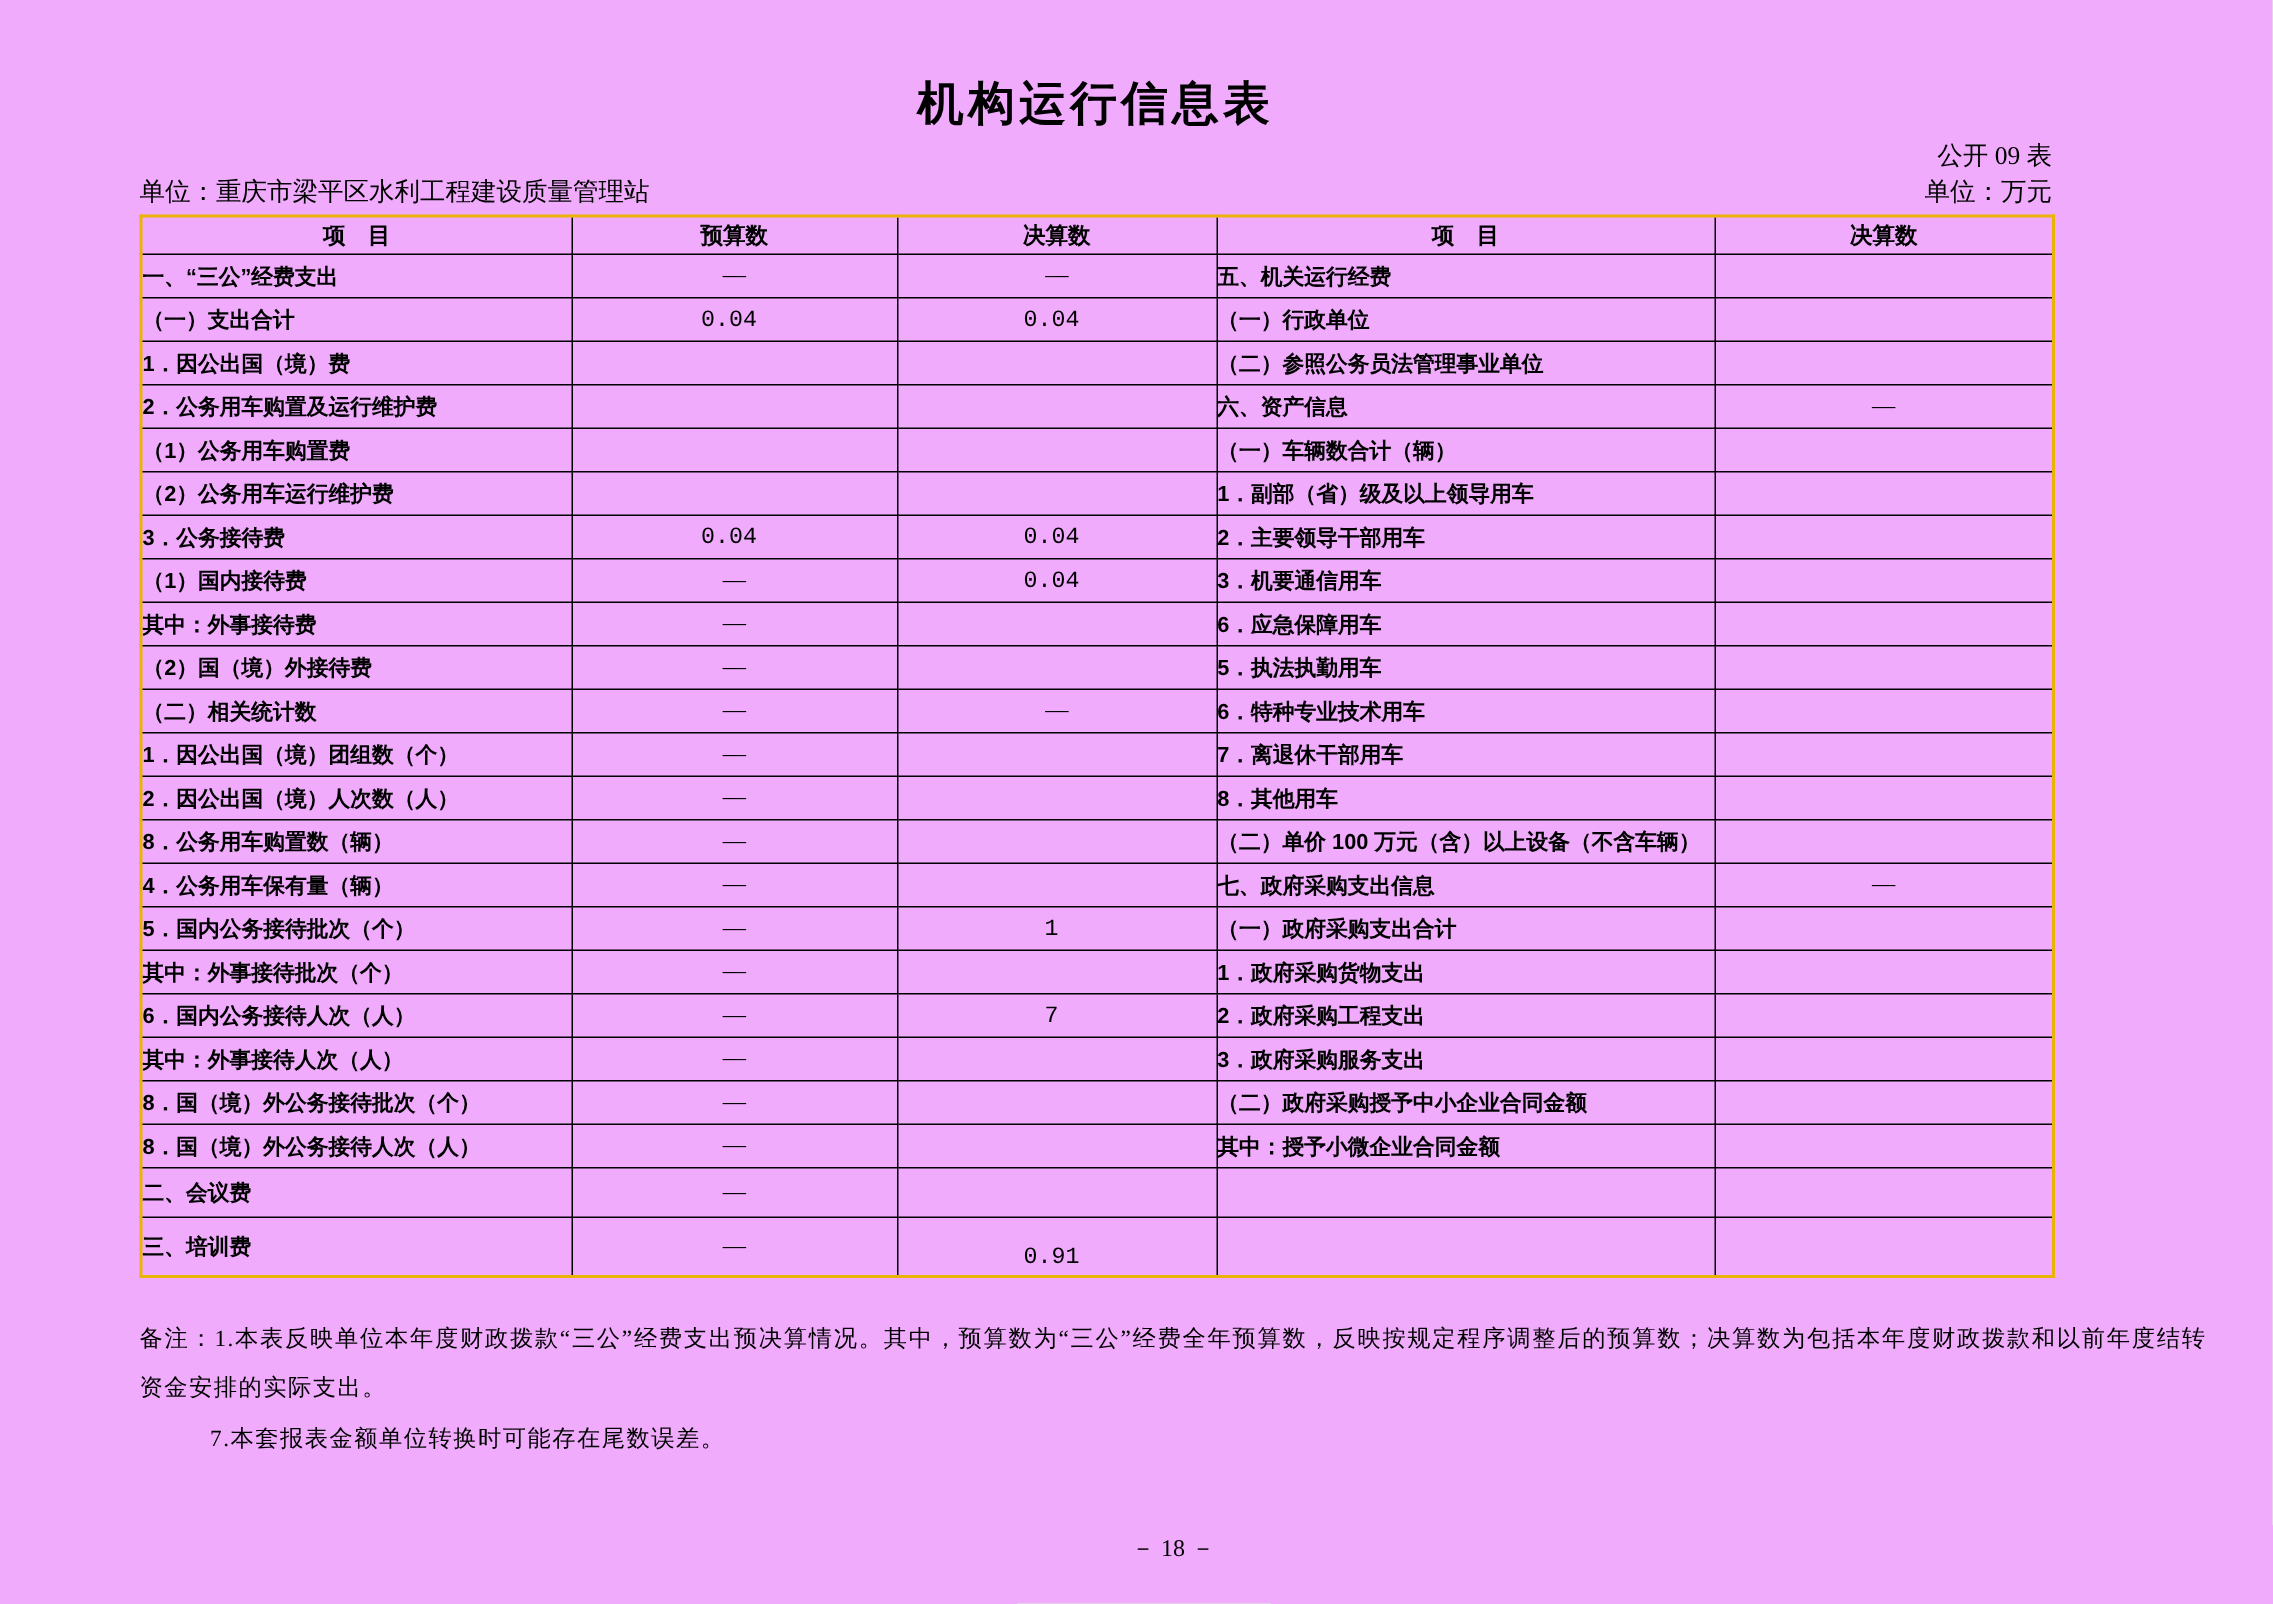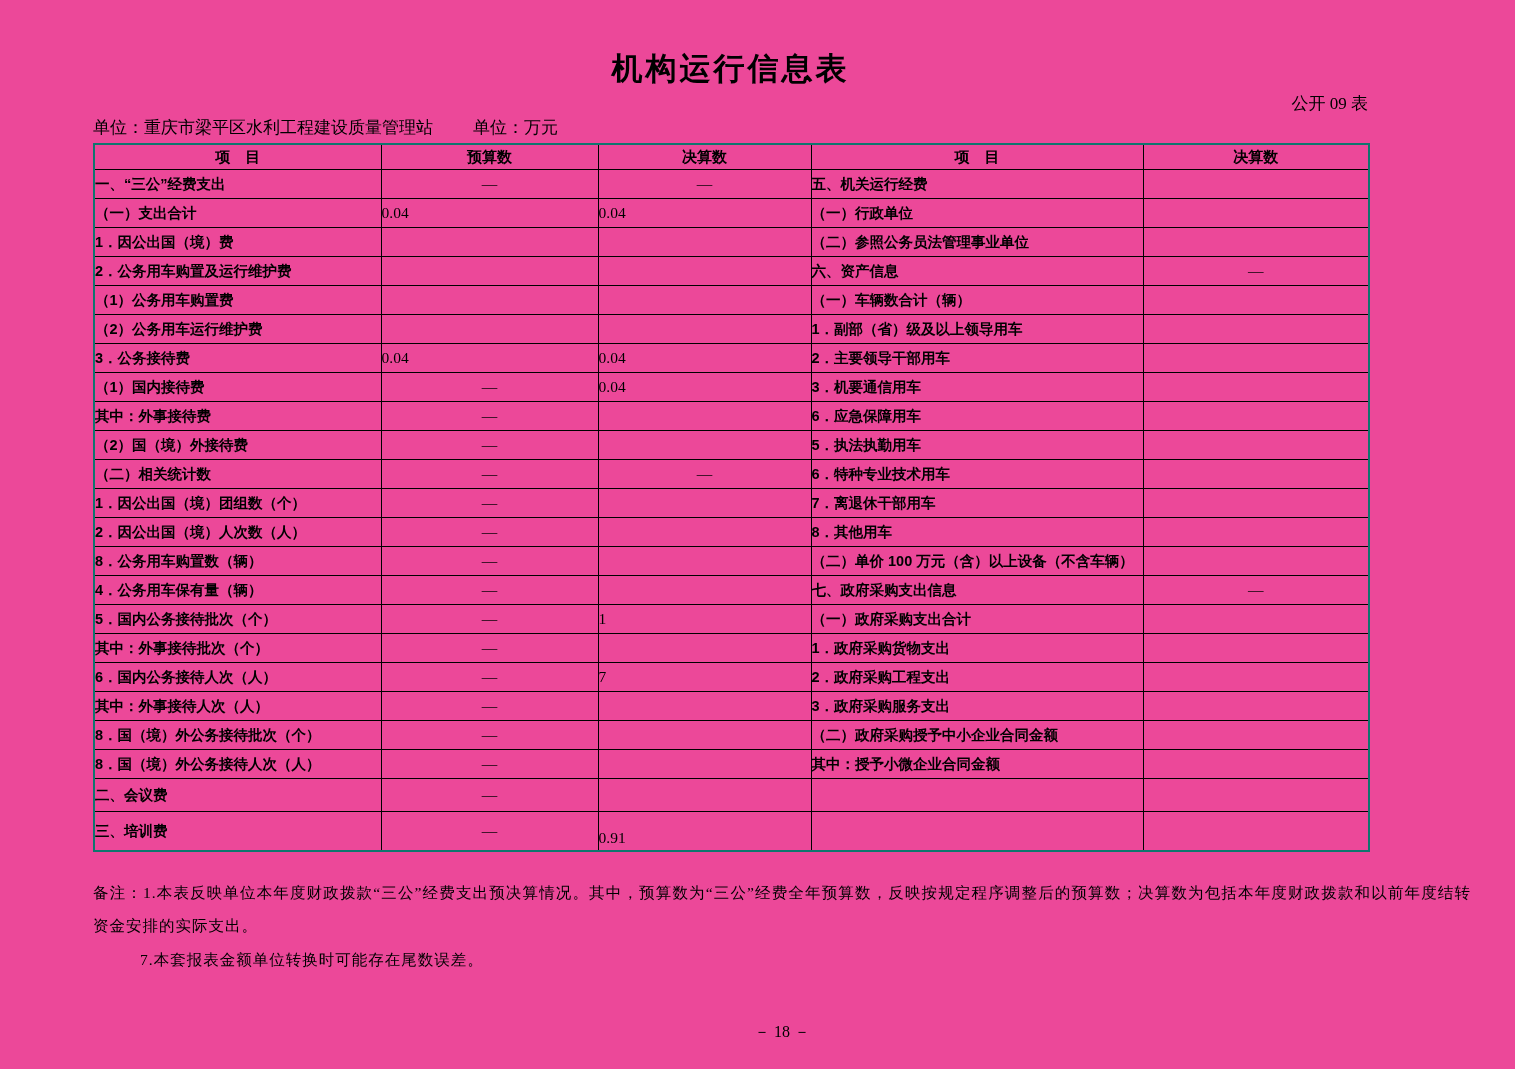--- a/index.html
+++ b/index.html
@@ -1,20 +1,20 @@
 <!DOCTYPE html>
 <html><head>
 <meta charset="utf-8">
 <style>
   html, body { margin: 0; padding: 0; background: #e8e8e8; }
   .page {
     position: relative;
     width: 1515px;
     height: 1069px;
-    background: #ec4899;
+    background: #f0abfc;
     font-family: "Liberation Sans", sans-serif;
     color: #000;
     overflow: hidden;
   }
   .doc-title {
     position: absolute;
     top: 48px; left: 93px; width: 1275px;
     text-align: center;
     font-size: 31px;
     font-weight: bold;
@@ -24,31 +24,31 @@
     position: absolute;
     top: 92px; left: 93px; width: 1275px;
     text-align: right;
     font-size: 17px;
     font-family: Liberation Serif, serif;
   }
   .unit-row {
     position: absolute;
     top: 116px; left: 93px; width: 1275px;
     display: flex;
+    justify-content: space-between;
     font-size: 17px;
     font-family: Liberation Mono, monospace;
-    gap: 40px;
   }
   table.info {
     position: absolute;
     top: 143px; left: 93px;
     width: 1275px;
     border-collapse: collapse;
     table-layout: fixed;
-    border: 2px solid #0f766e;
+    border: 2px solid #eab308;
   }
   table.info th, table.info td {
     border: 1px solid #000;
     padding: 0;
     overflow: hidden;
   }
   table.info th {
     height: 24px;
     font-size: 15px;
     font-weight: bold;
@@ -63,21 +63,21 @@
   }
   td.in0 { padding-left: 4px; }
   td.in1 { padding-left: 19px; }
   td.in2 { padding-left: 36px; }
   td.in3 { padding-left: 50px; }
   td.in4 { padding-left: 62px; }
   td.val {
     font-family: "Liberation Serif", serif;
     font-size: 15.5px;
   }
-  td.val.num { text-align: left; padding-right: 7px; }
+  td.val.num { text-align: center; padding-right: 7px; font-family: Liberation Mono, monospace; }
   td.val.dash { text-align: center; }
   
   tbody tr:nth-child(22) td { height: 32px; }
   tbody tr:nth-child(23) td { height: 35px; }
   tbody tr:nth-child(24) td { height: 40px; }
   tbody tr:nth-child(23) td.val.num,
   tbody tr:nth-child(24) td.val.num { vertical-align: bottom; padding-bottom: 3px; }
   .notes {
     position: absolute;
     top: 876px; left: 93px; width: 1378px;

